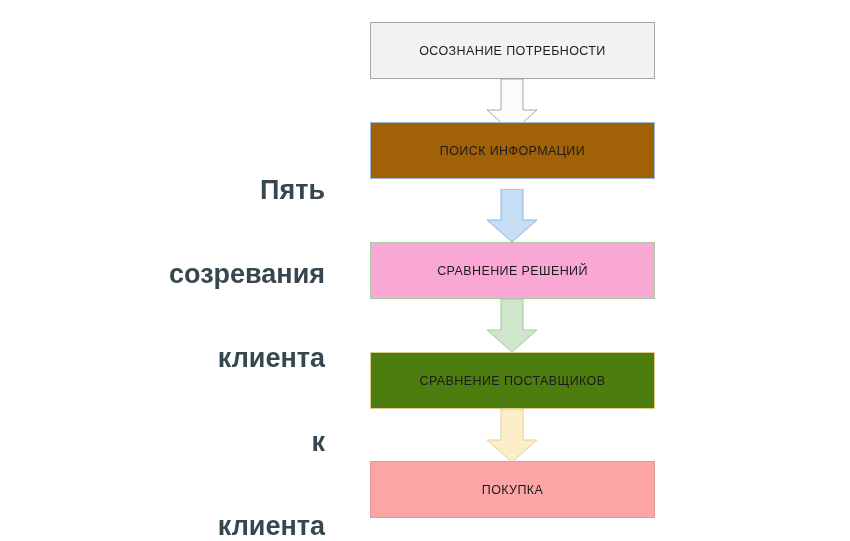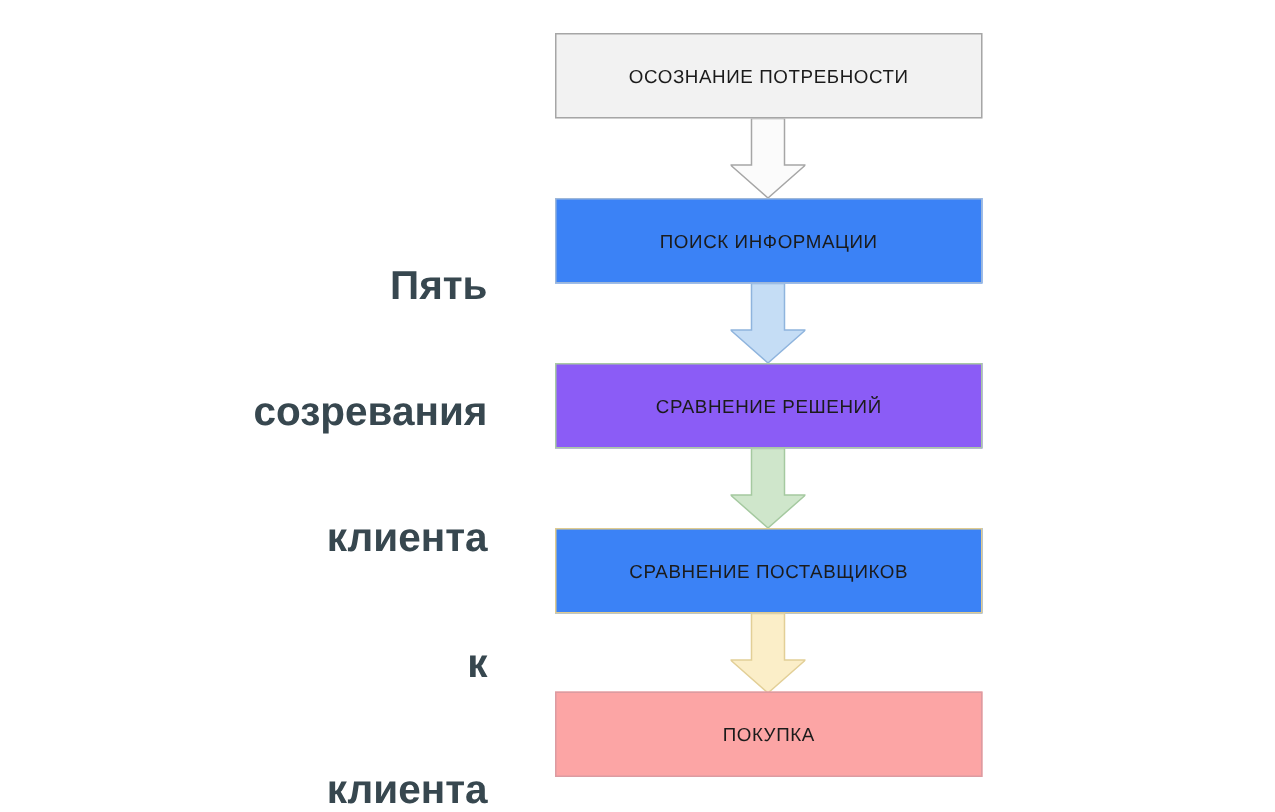--- a/index.html
+++ b/index.html
@@ -85,39 +85,39 @@
 
     <div class="stage" style="top: 0px; background: rgb(242, 242, 242); border-color: rgb(166, 166, 166);">
       <span>ОСОЗНАНИЕ ПОТРЕБНОСТИ</span>
     </div>
     <div class="connector" style="top:57px;">
       <svg viewBox="0 0 50 53" preserveAspectRatio="none">
         <polygon points="14,0 36,0 36,31 50,31 25,53 0,31 14,31" fill="#fbfbfb" stroke="#a6a6a6" stroke-width="1"></polygon>
       </svg>
     </div>
 
-    <div class="stage" style="top: 110px; background: #3b82f6; border-color: rgb(157, 183, 217);">
+    <div class="stage" style="top: 100px; background: #a16207; border-color: rgb(157, 183, 217);">
       <span>ПОИСК ИНФОРМАЦИИ</span>
     </div>
     <div class="connector" style="top:167px;">
       <svg viewBox="0 0 50 53" preserveAspectRatio="none">
         <polygon points="14,0 36,0 36,31 50,31 25,53 0,31 14,31" fill="#c5ddf5" stroke="#8fb4dd" stroke-width="1"></polygon>
       </svg>
     </div>
 
-    <div class="stage" style="top: 220px; background: #8b5cf6; border-color: rgb(169, 201, 164);">
+    <div class="stage" style="top: 220px; background: #f9a8d4; border-color: rgb(169, 201, 164);">
       <span>СРАВНЕНИЕ РЕШЕНИЙ</span>
     </div>
     <div class="connector" style="top:277px;">
       <svg viewBox="0 0 50 53" preserveAspectRatio="none">
         <polygon points="14,0 36,0 36,31 50,31 25,53 0,31 14,31" fill="#cfe6cb" stroke="#a5c9a0" stroke-width="1"></polygon>
       </svg>
     </div>
 
-    <div class="stage" style="top: 330px; background: #3b82f6; border-color: rgb(223, 203, 144);">
+    <div class="stage" style="top: 330px; background: #4d7c0f; border-color: rgb(223, 203, 144);">
       <span>СРАВНЕНИЕ ПОСТАВЩИКОВ</span>
     </div>
     <div class="connector" style="top:387px;">
       <svg viewBox="0 0 50 53" preserveAspectRatio="none">
         <polygon points="14,0 36,0 36,31 50,31 25,53 0,31 14,31" fill="#fbeec8" stroke="#e2cf97" stroke-width="1"></polygon>
       </svg>
     </div>
 
     <div class="stage" style="top: 439px; background: #fca5a5; border-color: rgb(220, 155, 161);">
       <span>ПОКУПКА</span>

